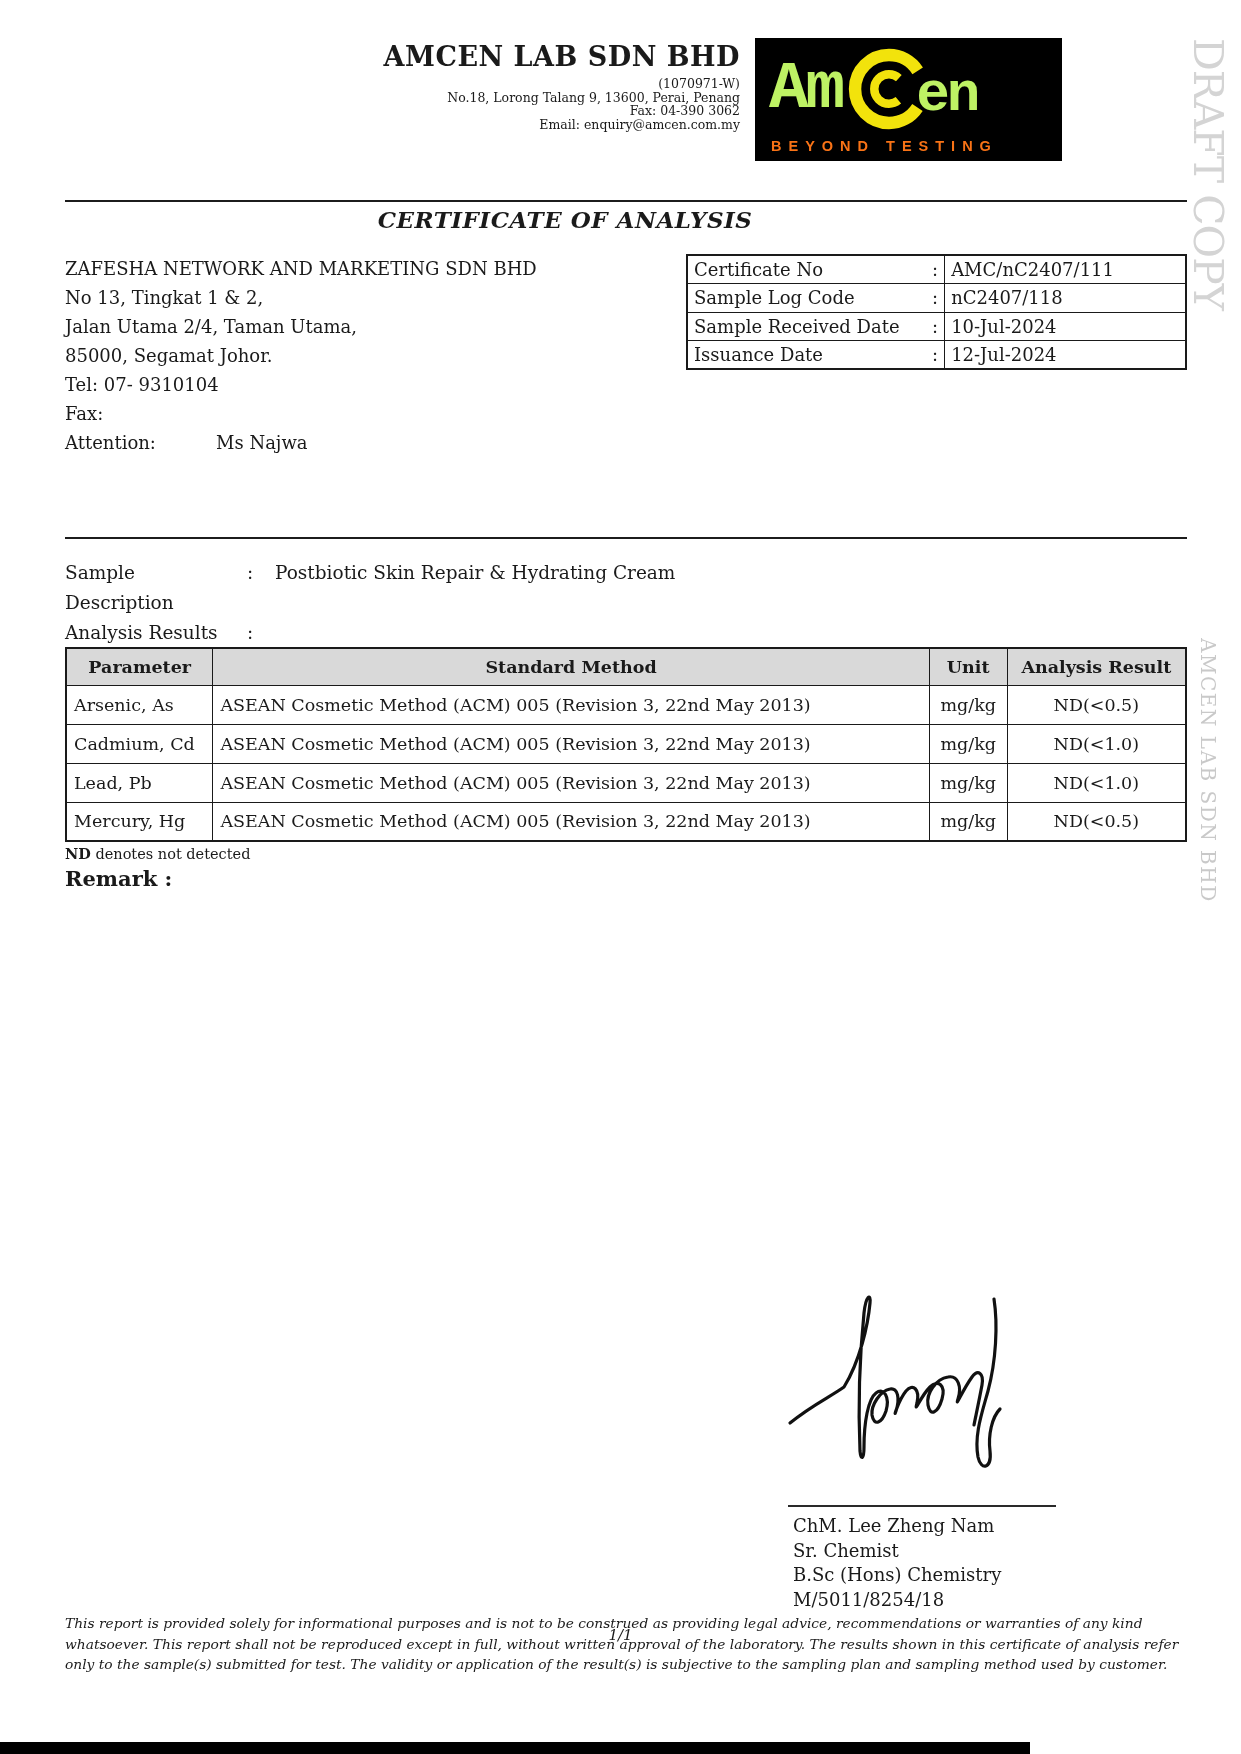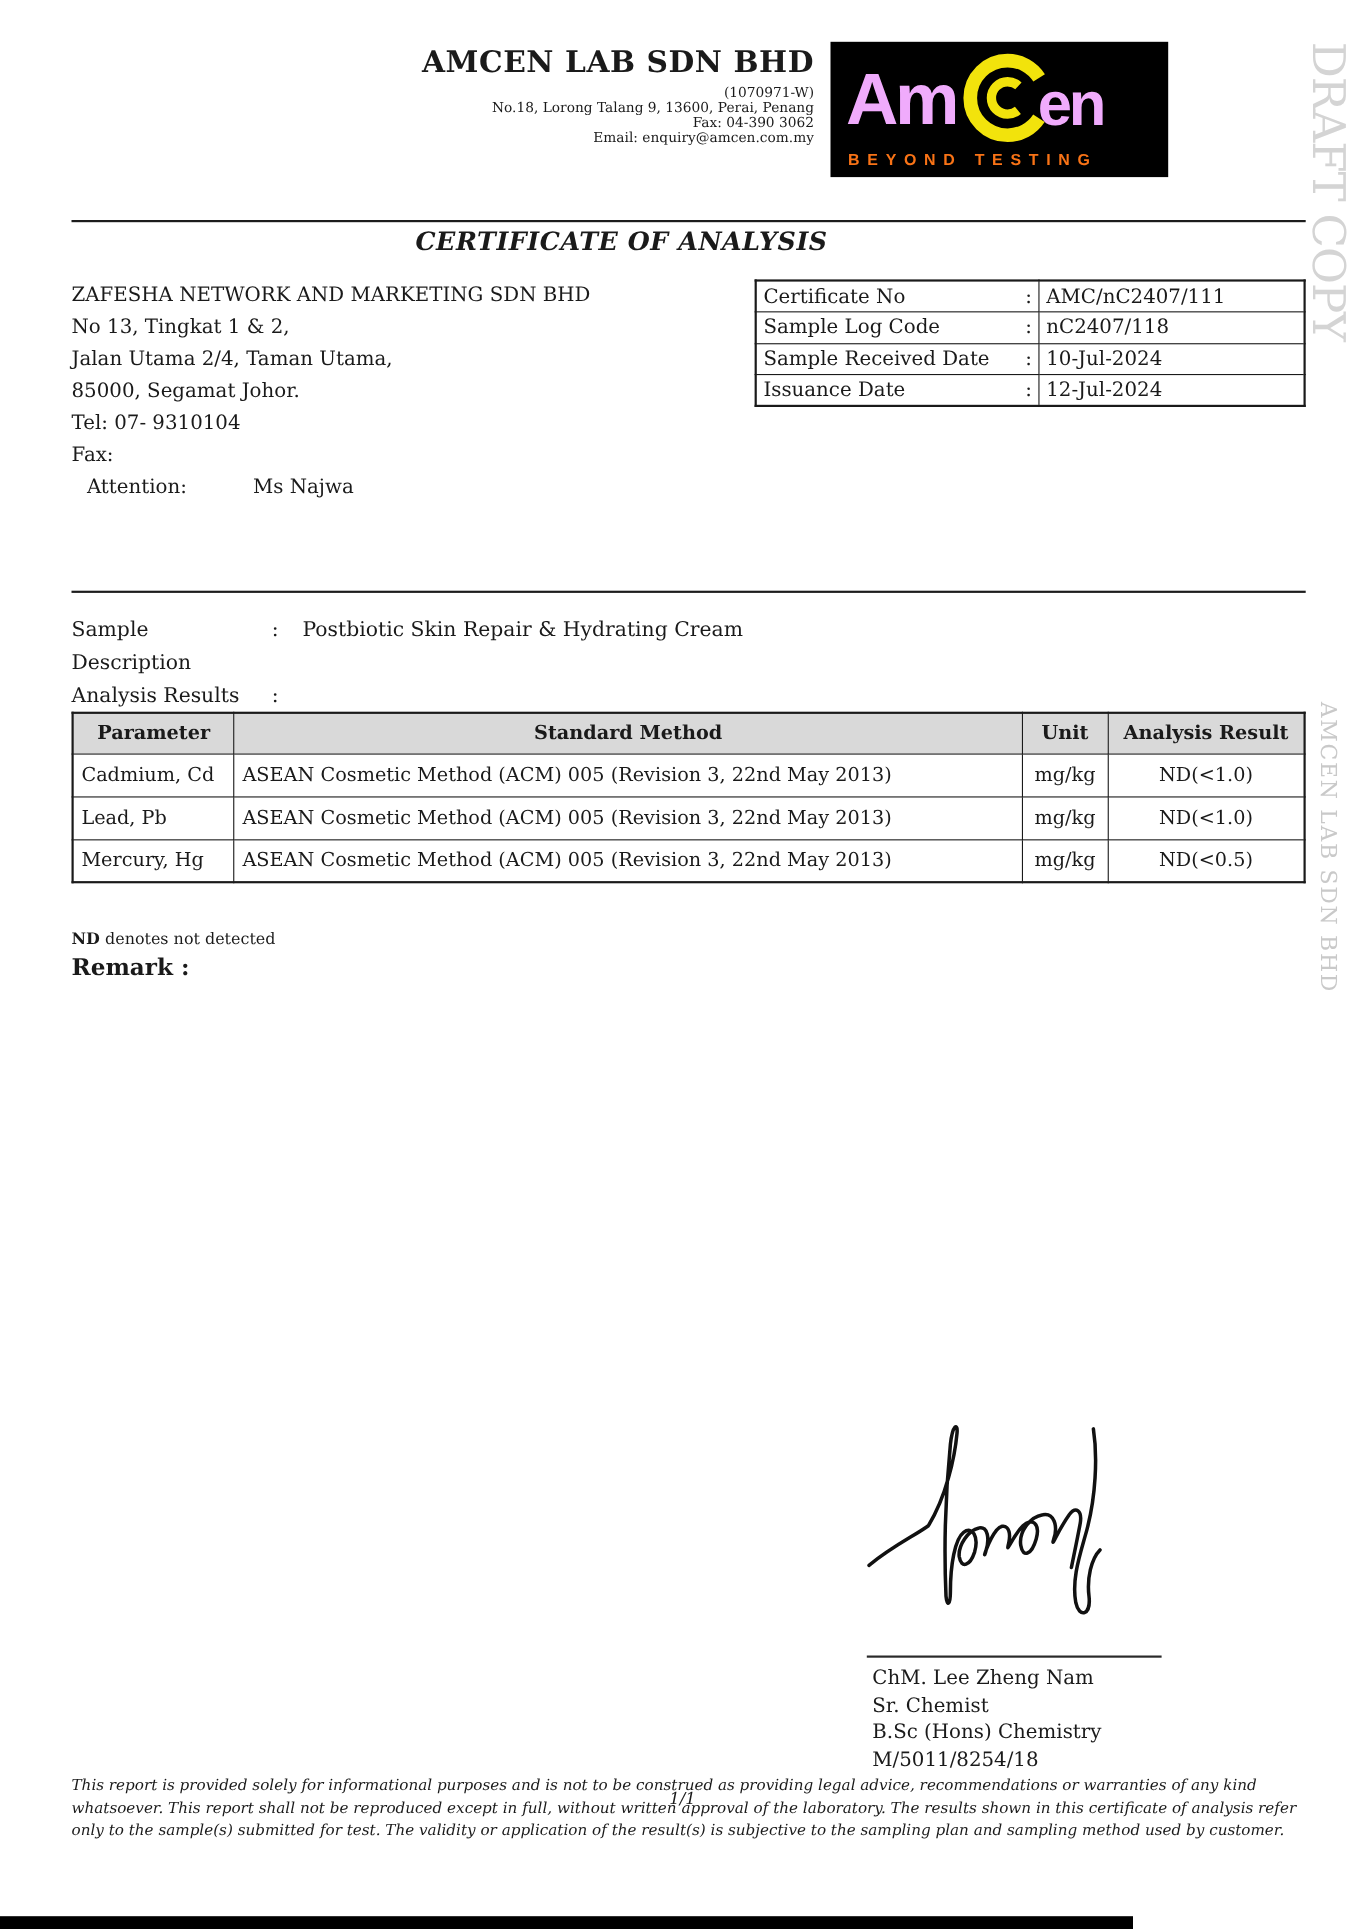--- a/index.html
+++ b/index.html
@@ -32,23 +32,23 @@
     overflow: hidden;
   }
   .logo-row {
     position: absolute;
     left: 14px; top: 8px;
     height: 88px;
     display: flex;
     align-items: center;
   }
   .logo-am, .logo-en {
-    font-family: Liberation Sans, sans-serif;
-    font-weight: bold;
-    color: #f0abfc;
+    font-family: Liberation Mono, monospace;
+    font-weight: bold;
+    color: #bef264;
     letter-spacing: -3px;
   }
   .logo-am { font-size: 66px; line-height: 66px; }
   .logo-en { font-size: 56px; line-height: 56px; margin-left: -16px; margin-top: 10px; }
   .logo-c { margin-left: 4px; margin-top: -2px; }
   .logo-tagline {
     position: absolute;
     left: 16px; bottom: 7px;
     font-family: "Liberation Sans", sans-serif;
     font-weight: bold;
@@ -101,21 +101,21 @@
 
   
   .customer-block {
     position: absolute;
     left: 65px; top: 254px;
     width: 560px;
     font-size: 18px;
     line-height: 29px;
   }
   .attention-row { display: flex; }
-  .attention-label { width: 151px; margin-left: 14px; }
+  .attention-label { width: 151px; }
 
   
   .cert-table {
     position: absolute;
     left: 686px; top: 254px;
     width: 501px;
     border-collapse: collapse;
     font-size: 18px;
   }
   .cert-table td {
@@ -335,20 +335,26 @@
     <thead>
       <tr>
         <th class="col-parameter">Parameter</th>
         <th class="col-method">Standard Method</th>
         <th class="col-unit">Unit</th>
         <th class="col-result">Analysis Result</th>
       </tr>
     </thead>
     <tbody>
       <tr>
+        <td>Arsenic, As</td>
+        <td>ASEAN Cosmetic Method (ACM) 005 (Revision 3, 22nd May 2013)</td>
+        <td class="td-unit">mg/kg</td>
+        <td class="td-result">ND(&lt;0.5)</td>
+      </tr>
+      <tr>
         <td>Cadmium, Cd</td>
         <td>ASEAN Cosmetic Method (ACM) 005 (Revision 3, 22nd May 2013)</td>
         <td class="td-unit">mg/kg</td>
         <td class="td-result">ND(&lt;1.0)</td>
       </tr>
       <tr>
         <td>Lead, Pb</td>
         <td>ASEAN Cosmetic Method (ACM) 005 (Revision 3, 22nd May 2013)</td>
         <td class="td-unit">mg/kg</td>
         <td class="td-result">ND(&lt;1.0)</td>

